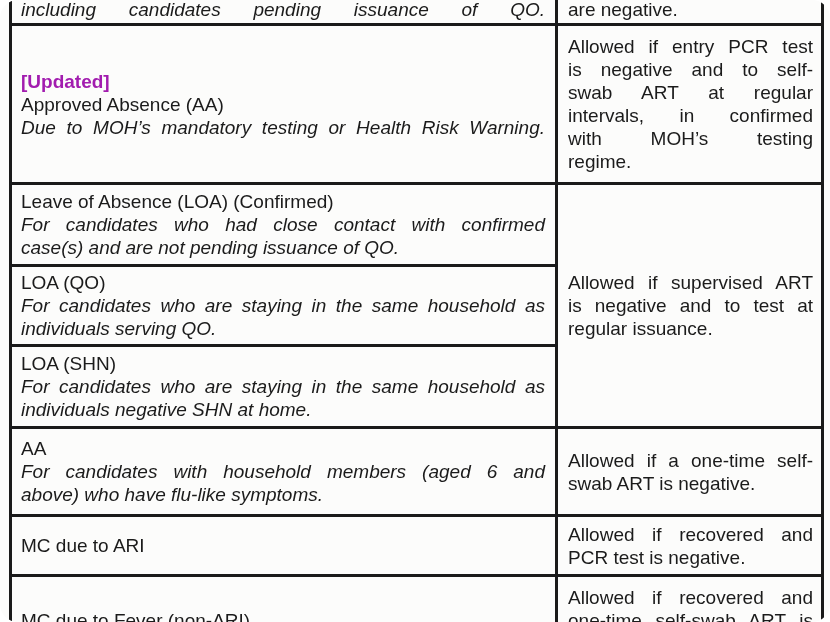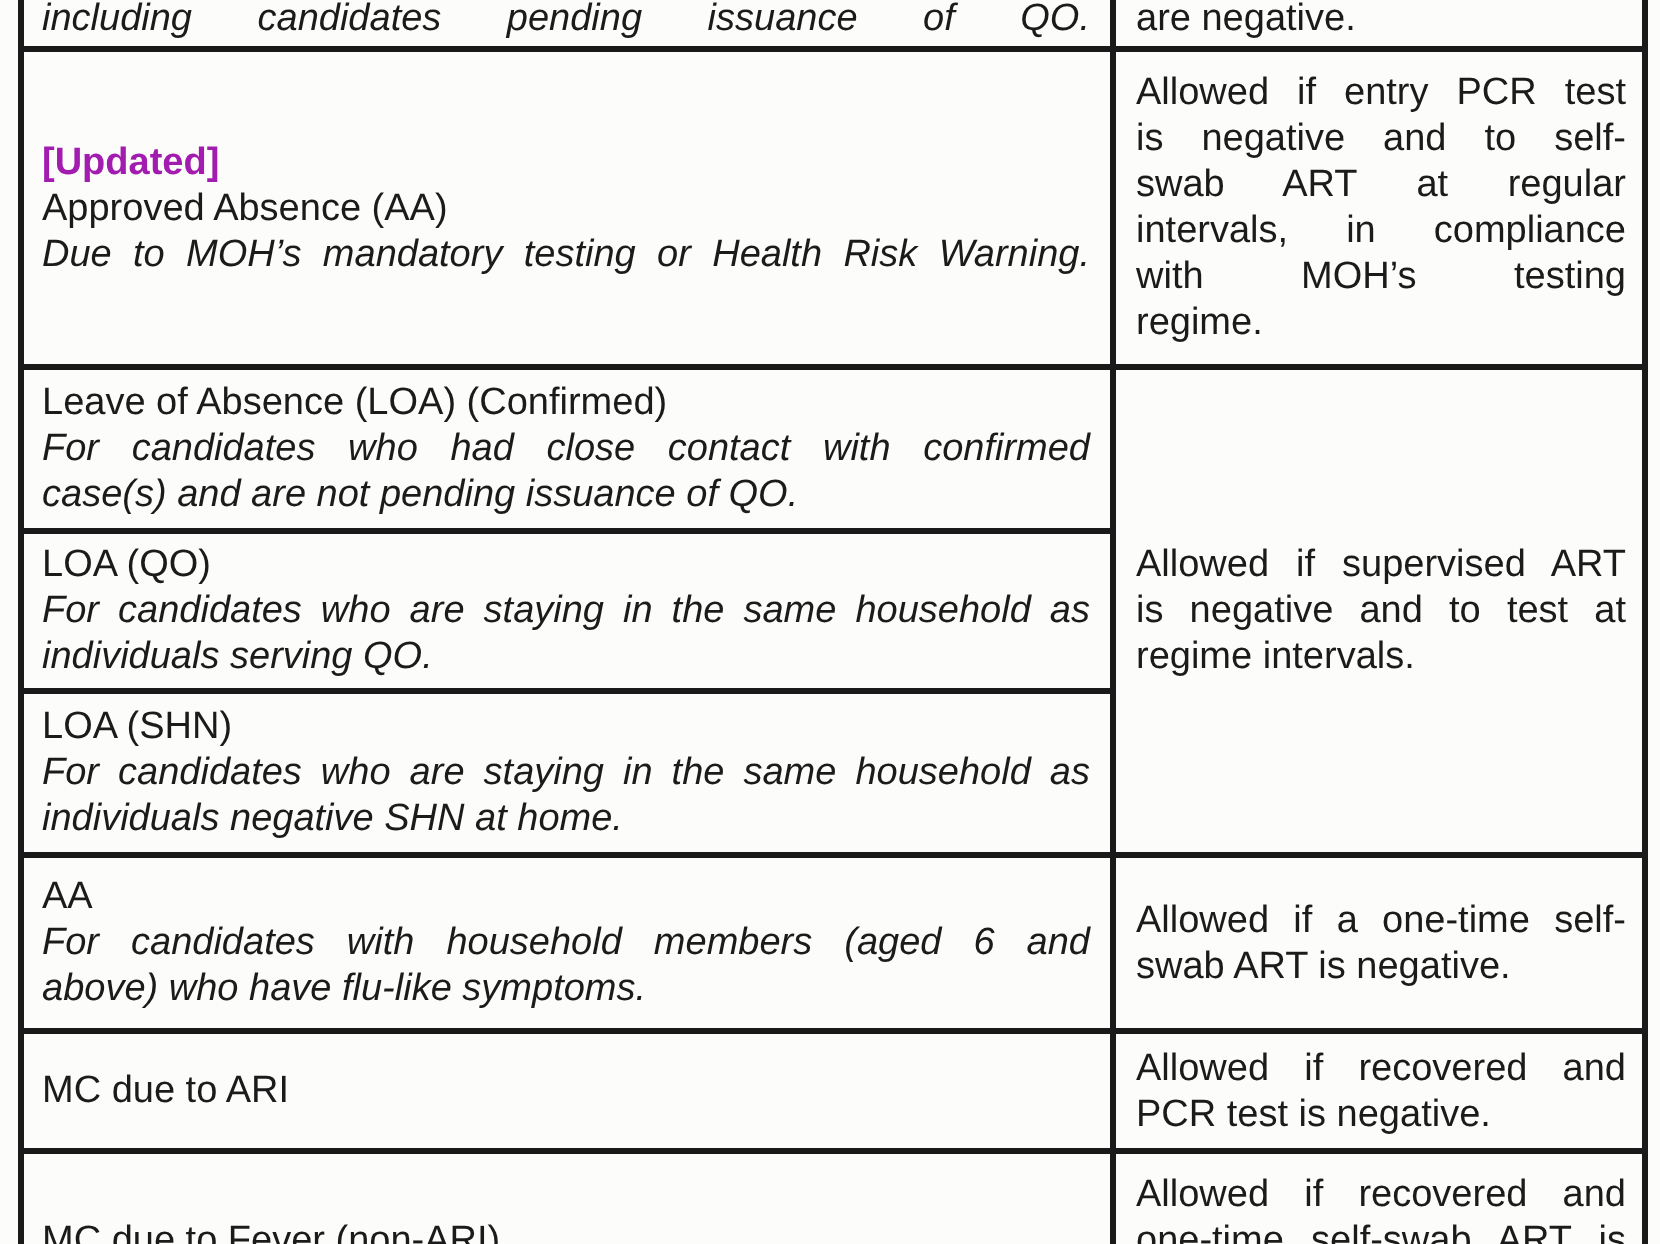--- a/index.html
+++ b/index.html
@@ -4,20 +4,21 @@
 <style>
   html, body { margin: 0; padding: 0; background: #ffffff; }
   .stage {
     position: relative;
     width: 830px;
     height: 622px;
     background: #fcfcfb;
     overflow: hidden;
     font-family: "Liberation Sans", sans-serif;
     color: #1b1b1b;
+    border-radius: 18px;
   }
   .doc {
     position: absolute;
     left: 9px;
     top: -57px;
     filter: blur(0.3px);
   }
   table.tbl {
     border-collapse: collapse;
     table-layout: fixed;
@@ -73,36 +74,36 @@
       <tr class="r1">
         <td>
           <div class="ln tag">[Updated]</div>
           <div class="ln">Approved Absence (AA)</div>
           <div class="ln j it">Due to MOH’s mandatory testing or Health Risk Warning.</div>
         </td>
         <td class="cond">
           <div class="ln j">Allowed if entry PCR test</div>
           <div class="ln j">is negative and to self-</div>
           <div class="ln j">swab ART at regular</div>
-          <div class="ln j">intervals, in compliance</div>
+          <div class="ln j">intervals, in confirmed</div>
           <div class="ln j">with MOH’s testing</div>
           <div class="ln">regime.</div>
         </td>
       </tr>
 
       <tr class="r2">
         <td>
           <div class="ln">Leave of Absence (LOA) (Confirmed)</div>
           <div class="ln j it">For candidates who had close contact with confirmed</div>
           <div class="ln it">case(s) and are not pending issuance of QO.</div>
         </td>
         <td class="cond" rowspan="3">
           <div class="ln j">Allowed if supervised ART</div>
           <div class="ln j">is negative and to test at</div>
-          <div class="ln">regime intervals.</div>
+          <div class="ln">regular issuance.</div>
         </td>
       </tr>
 
       <tr class="r3">
         <td>
           <div class="ln">LOA (QO)</div>
           <div class="ln j it">For candidates who are staying in the same household as</div>
           <div class="ln it">individuals serving QO.</div>
         </td>
       </tr>

